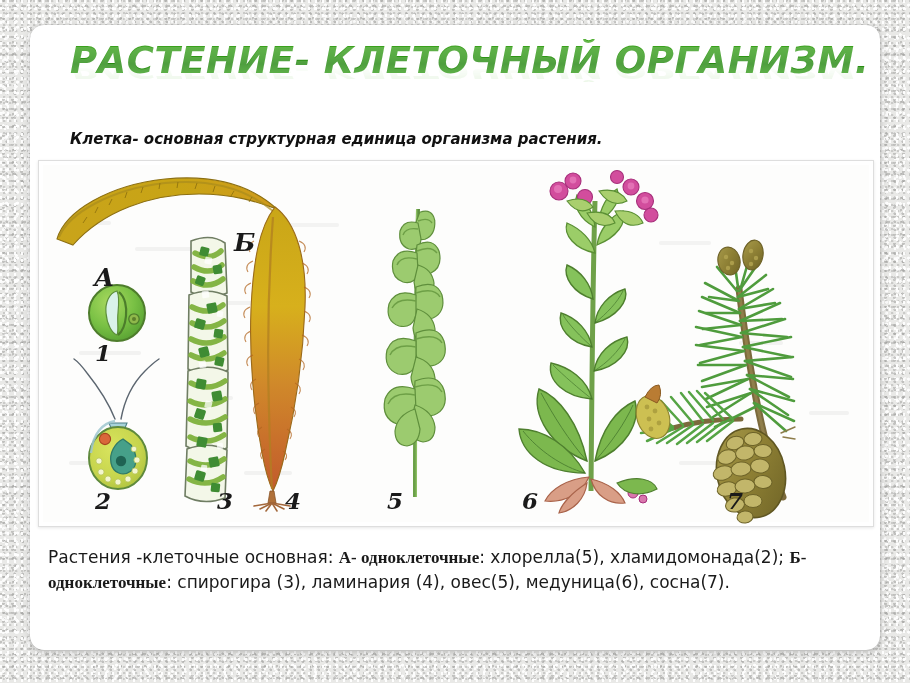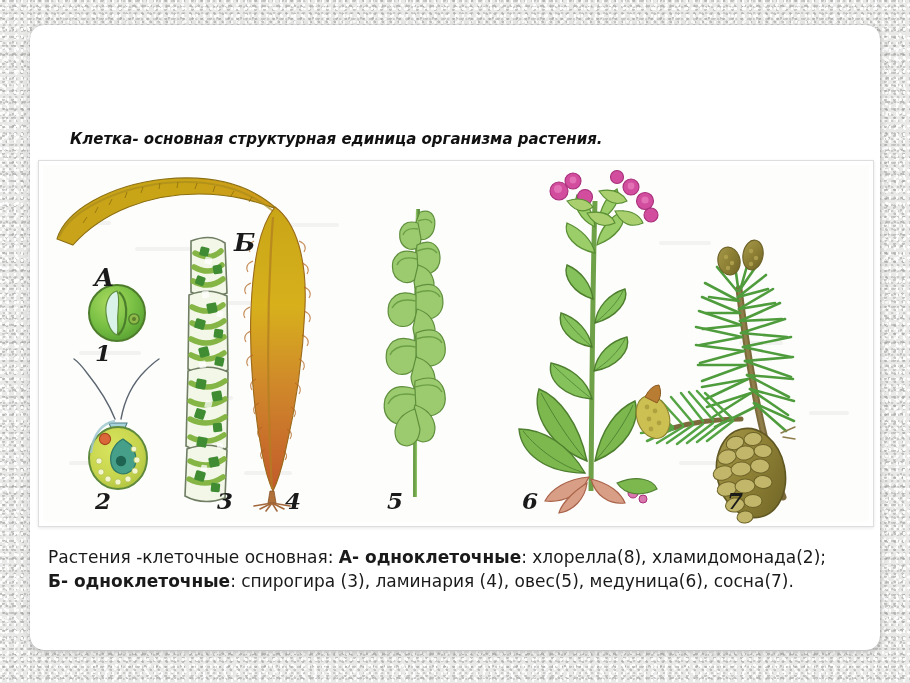--- a/index.html
+++ b/index.html
@@ -72,31 +72,35 @@
     overflow:hidden;
   }
   #figure-canvas{position:absolute;left:0;top:0;width:834px;height:365px;}
 
   
   #caption{
     position:absolute;left:18px;top:520px;width:800px;
     font-family:"DejaVu Sans", sans-serif;
     font-size:17px;color:#1a1a1a;line-height:1.42;
   }
-  #caption b{font-weight:bold;}
+  #caption b{font-weight:bold;font-family:Liberation Serif, serif;}
 
   .lbl{font-family:"DejaVu Serif", serif;font-style:italic;font-weight:bold;fill:#1a1a1a;}
 </style>
 </head>
 <body>
 
 <div id="bg-texture"></div>
 
 <div id="slide-card">
 
+  <div id="title-wrap">
+    <div id="slide-title-reflection">РАСТЕНИЕ- КЛЕТОЧНЫЙ ОРГАНИЗМ.</div>
+    <div id="slide-title">РАСТЕНИЕ- КЛЕТОЧНЫЙ ОРГАНИЗМ.</div>
+  </div>
 
   <div id="subtitle">Клетка- основная структурная единица организма растения.</div>
 
   <div id="figure-panel">
     <svg id="figure-canvas" viewBox="0 0 834 365" xmlns="http://www.w3.org/2000/svg">
       <defs>
         <linearGradient id="gKelp" x1="0" y1="0" x2="0" y2="1">
           <stop offset="0%" stop-color="#c9a617"></stop>
           <stop offset="35%" stop-color="#d7b01c"></stop>
           <stop offset="62%" stop-color="#d0892a"></stop>
@@ -540,16 +544,16 @@
       <text class="lbl" font-size="23" x="56" y="348">2</text>
       <text class="lbl" font-size="23" x="178" y="348">3</text>
       <text class="lbl" font-size="23" x="246" y="348">4</text>
       <text class="lbl" font-size="23" x="348" y="348">5</text>
       <text class="lbl" font-size="23" x="483" y="348">6</text>
       <text class="lbl" font-size="23" x="688" y="348">7</text>
     </svg>
   </div>
 
   <div id="caption">
-    <span>Растения -клеточные основная: </span><b>А- одноклеточные</b><span>: хлорелла(8), хламидомонада(2);  </span><b>Б- одноклеточные</b><span>: спирогира (3), ламинария (4), овес(5), медуница(6), сосна(7).</span>
+    <span>Растения -клеточные основная: </span><b>А- одноклеточные</b><span>: хлорелла(5), хламидомонада(2);  </span><b>Б- одноклеточные</b><span>: спирогира (3), ламинария (4), овес(5), медуница(6), сосна(7).</span>
   </div>
 
 </div>
 
 </body></html>

